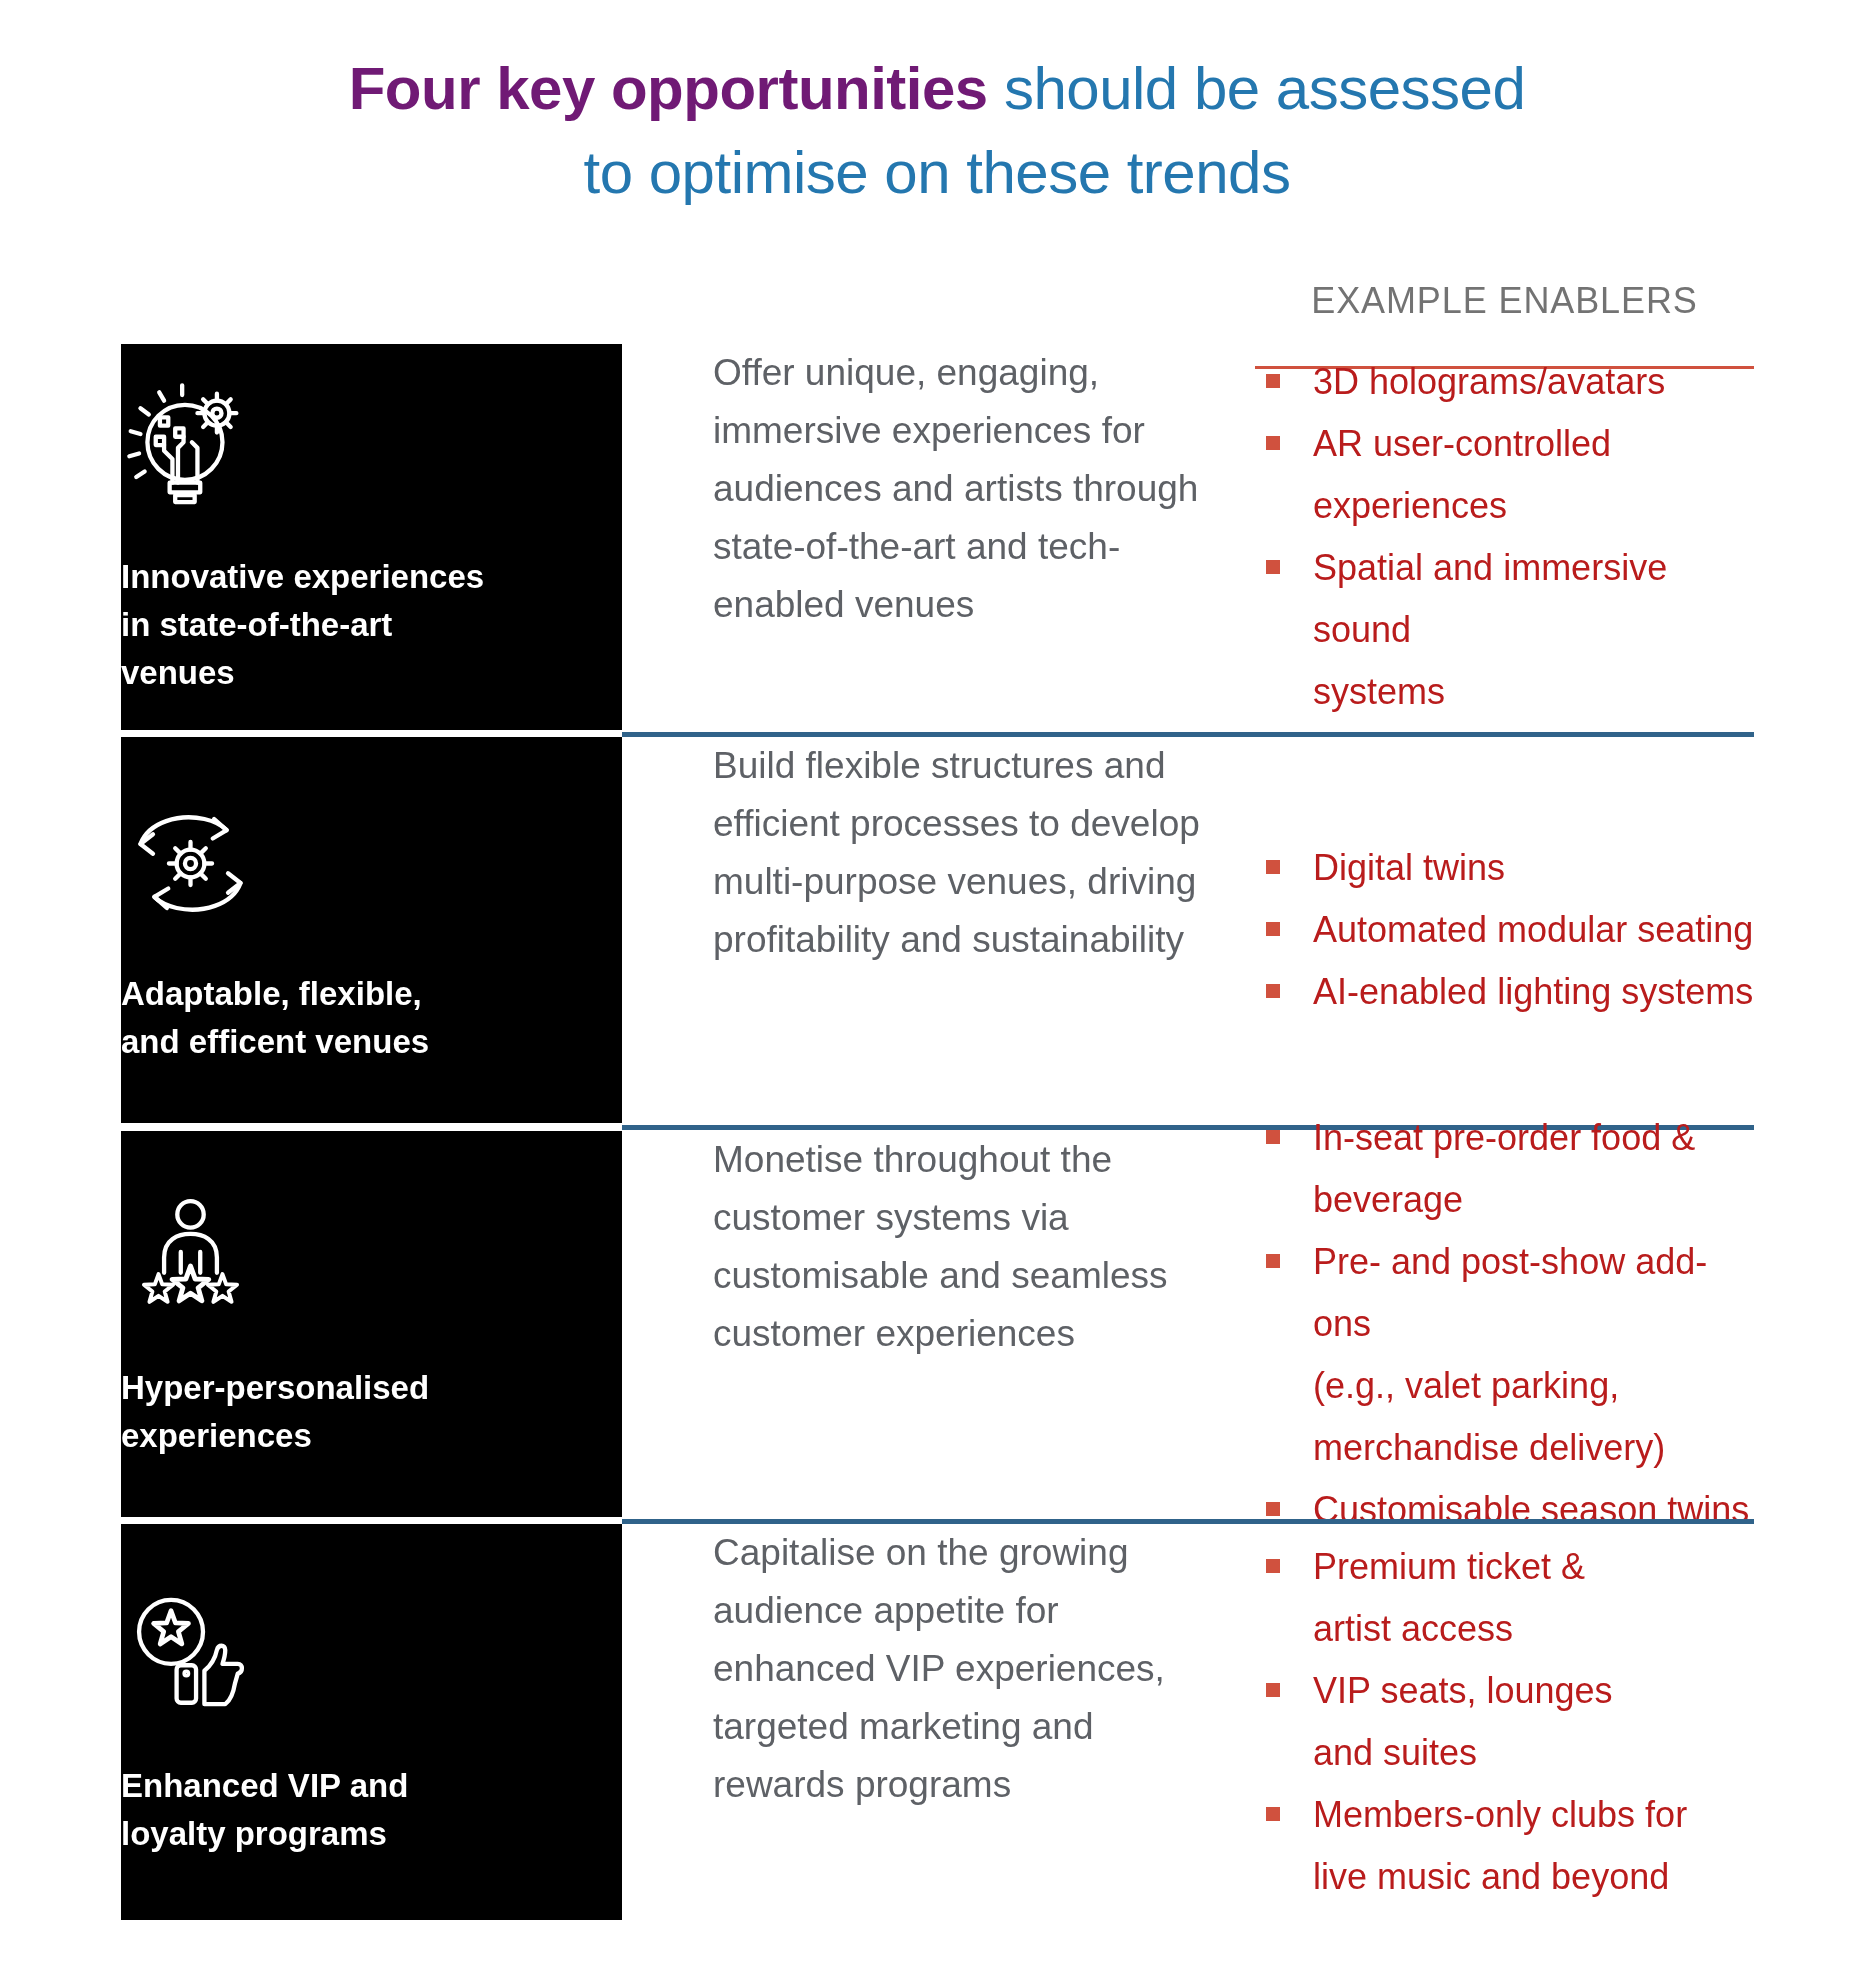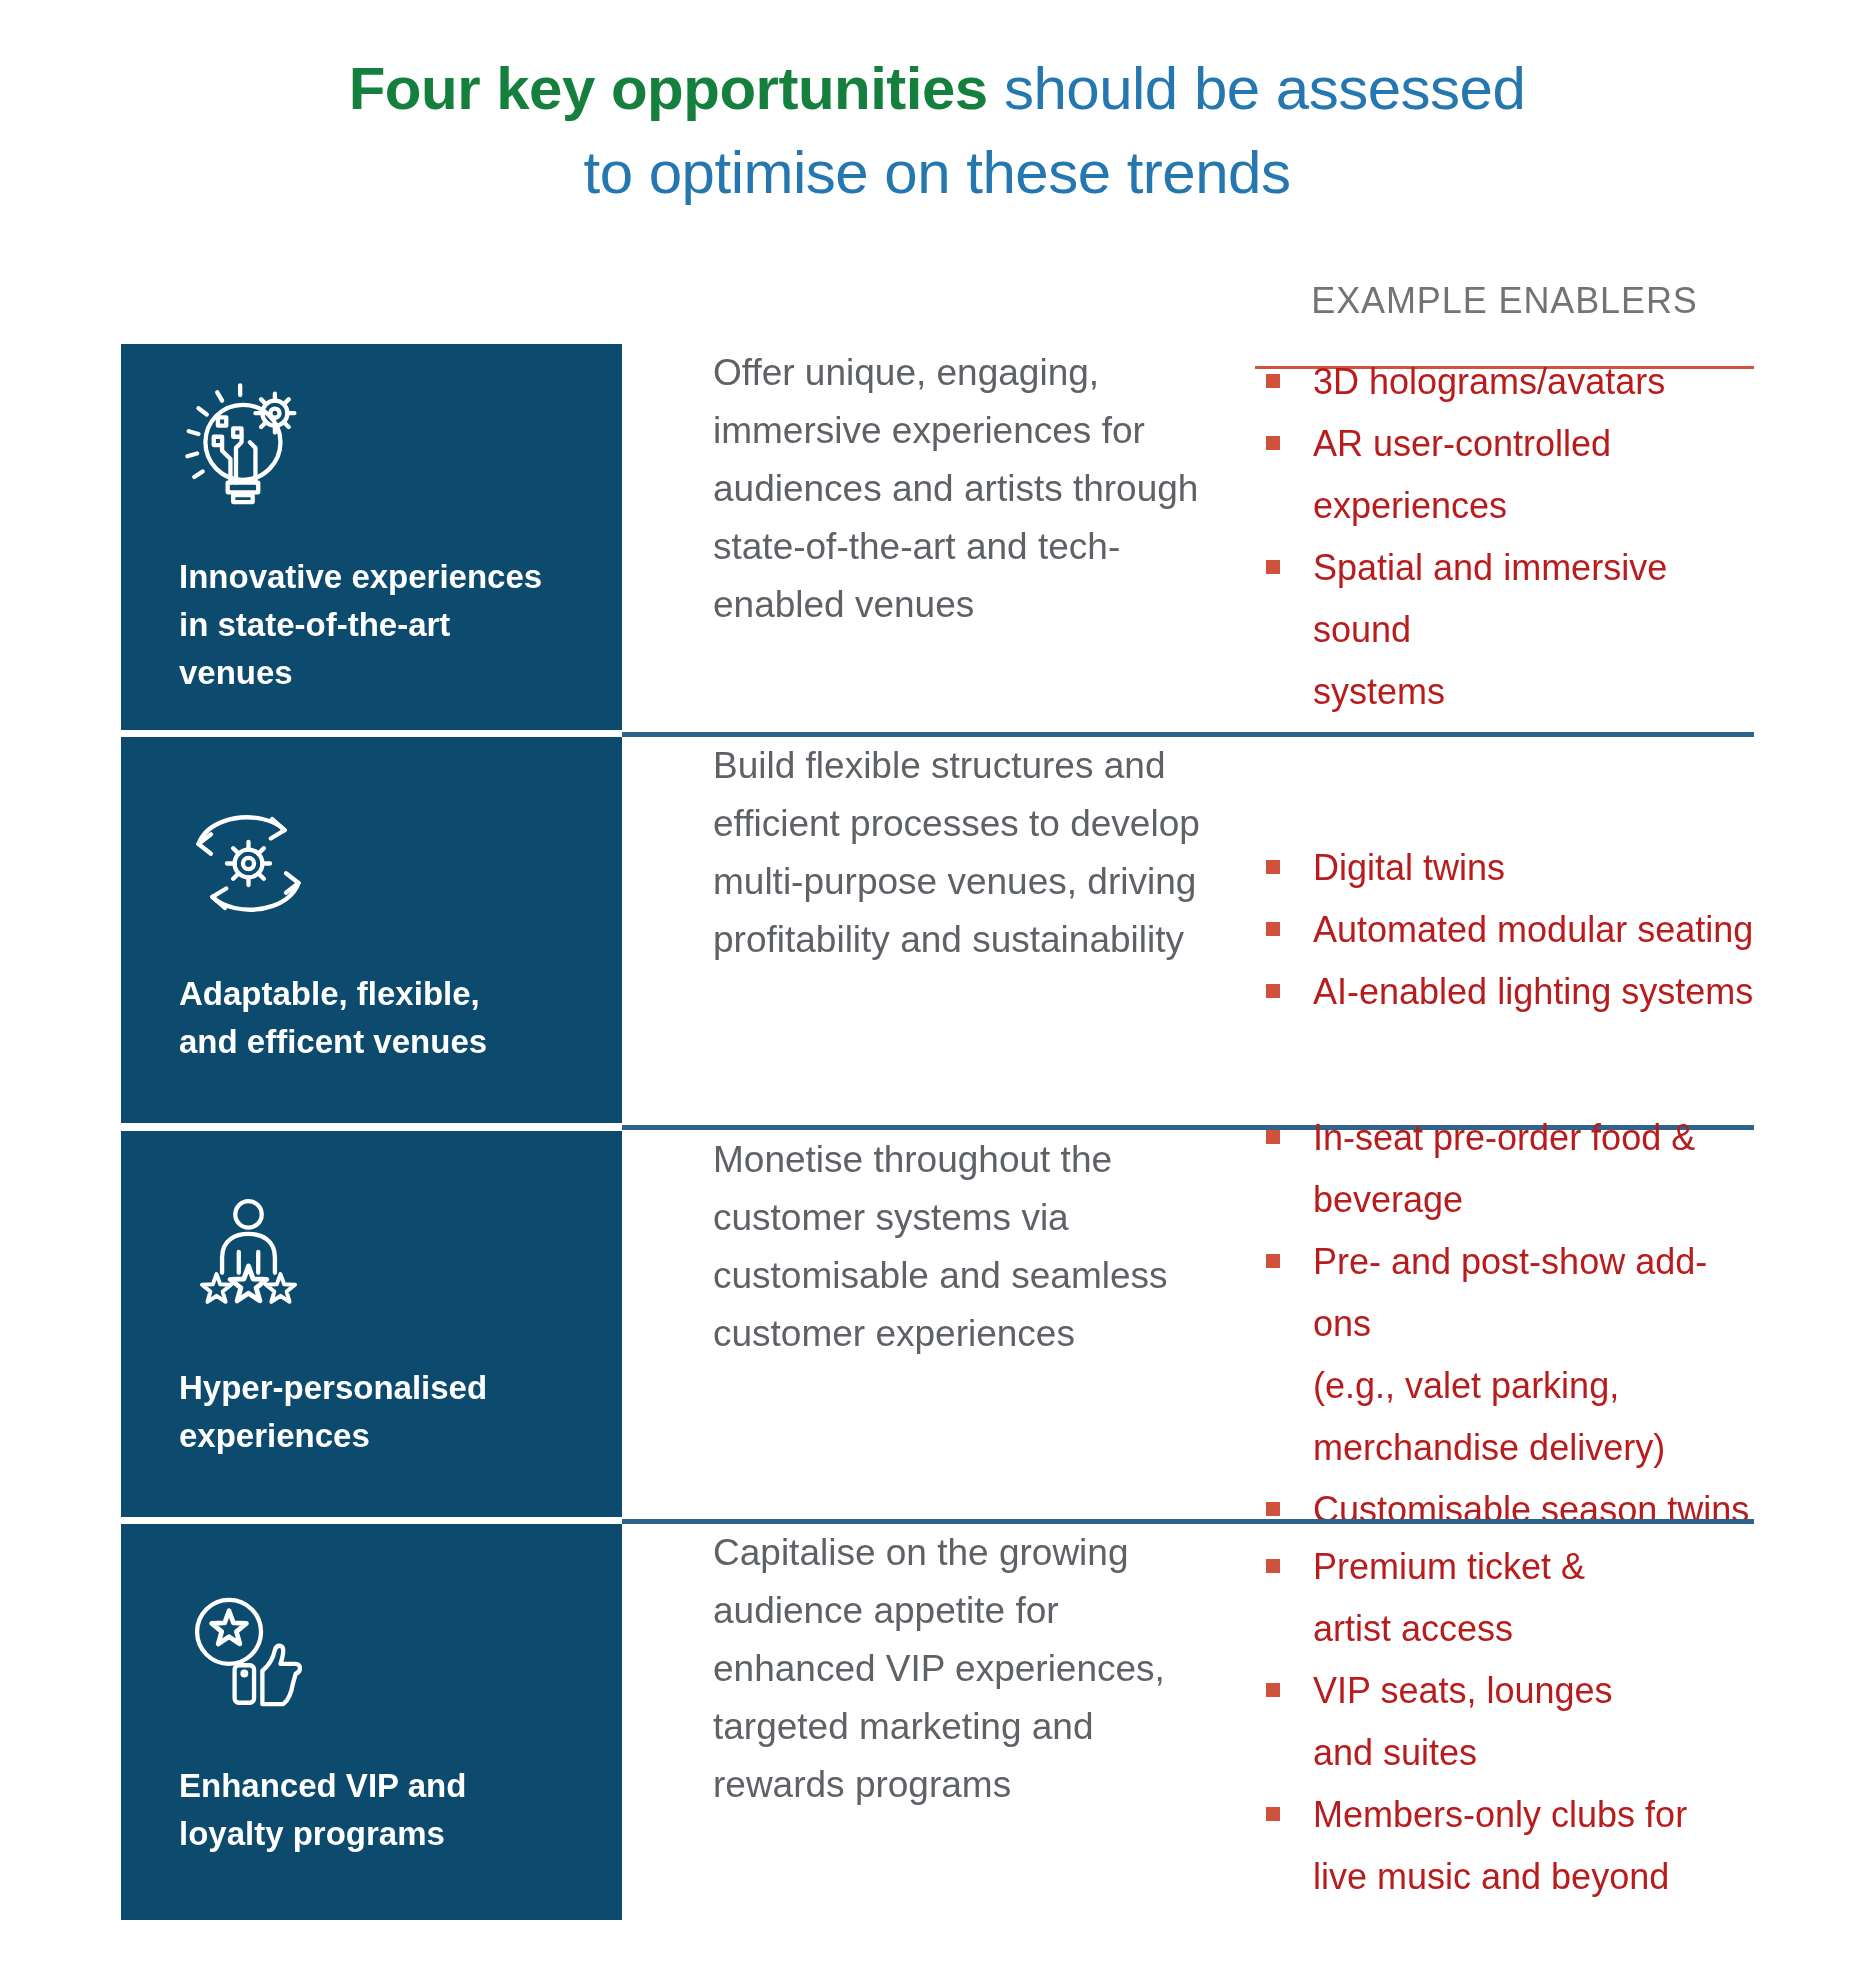--- a/index.html
+++ b/index.html
@@ -6,37 +6,37 @@
   #canvas {
     position:relative; width:1874px; height:1987px; background:#ffffff;
     font-family:"Liberation Sans", sans-serif; overflow:hidden;
   }
   
   .title {
     position:absolute; top:47px; left:0; width:100%;
     text-align:center; font-size:60px; line-height:84px;
     color:#2477af; letter-spacing:-0.5px; font-weight:400;
   }
-  .title .tb { font-weight:700; color:#15803d; }
+  .title .tb { font-weight:700; color:#701a75; }
   
   .enablers-hd {
     position:absolute; left:1255px; width:499px; top:281px; box-sizing:border-box;
     text-align:center; color:#737373; font-size:36px; line-height:39px;
     letter-spacing:0.9px; padding-bottom:46px; border-bottom:3.7px solid #d0513e;
   }
   
   .row { position:absolute; left:121px; width:1633px; }
   .r0 { top:344px;  height:386px; }
   .r1 { top:737px;  height:386px; }
   .r2 { top:1131px; height:386px; }
   .r3 { top:1524px; height:396px; }
   .card {
-    position:absolute; left:0; top:0; bottom:0; width:501px; background:#0c4a6e;
+    position:absolute; left:0; top:0; bottom:0; width:501px; background:#000000;
     color:#ffffff; display:flex; flex-direction:column; justify-content:center;
-    padding-left:58px; box-sizing:border-box; gap:37px;
+    box-sizing:border-box; gap:37px;
   }
   .icon svg { display:block; }
   .card-label { font-size:33px; font-weight:700; line-height:48px; white-space:pre-line; }
   .desc {
     position:absolute; left:572px; top:0; height:100%; width:543px;
     display:flex; align-items:flex-start;margin-left:20px;
   }
   .desc p { margin:0; font-size:37px; line-height:58px; color:#5e6166; white-space:pre-line; }
   .bullets {
     position:absolute; left:1145px; top:0; height:100%; width:492px;

